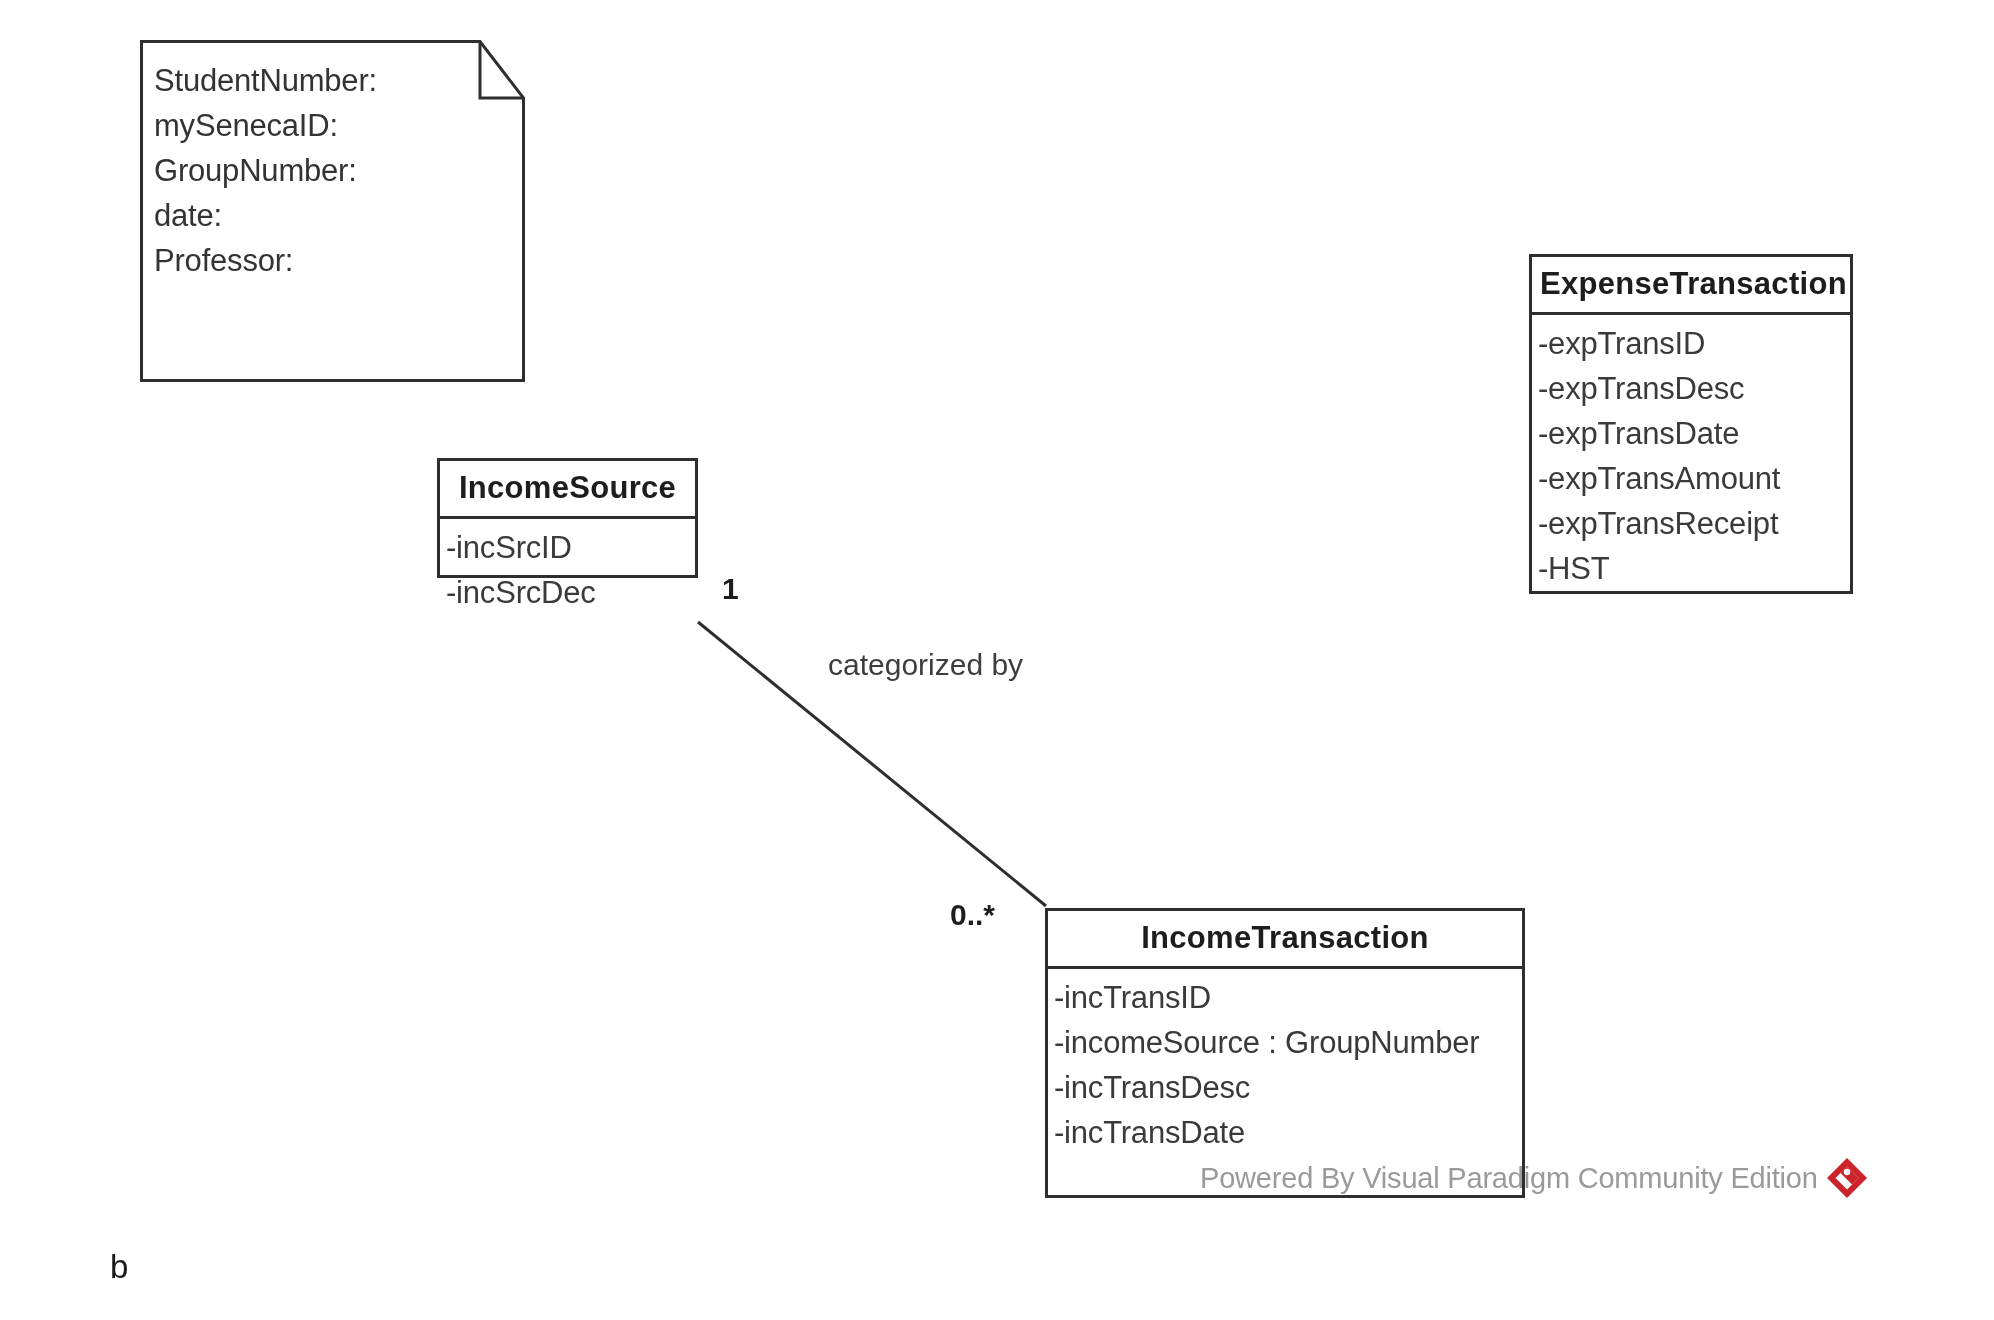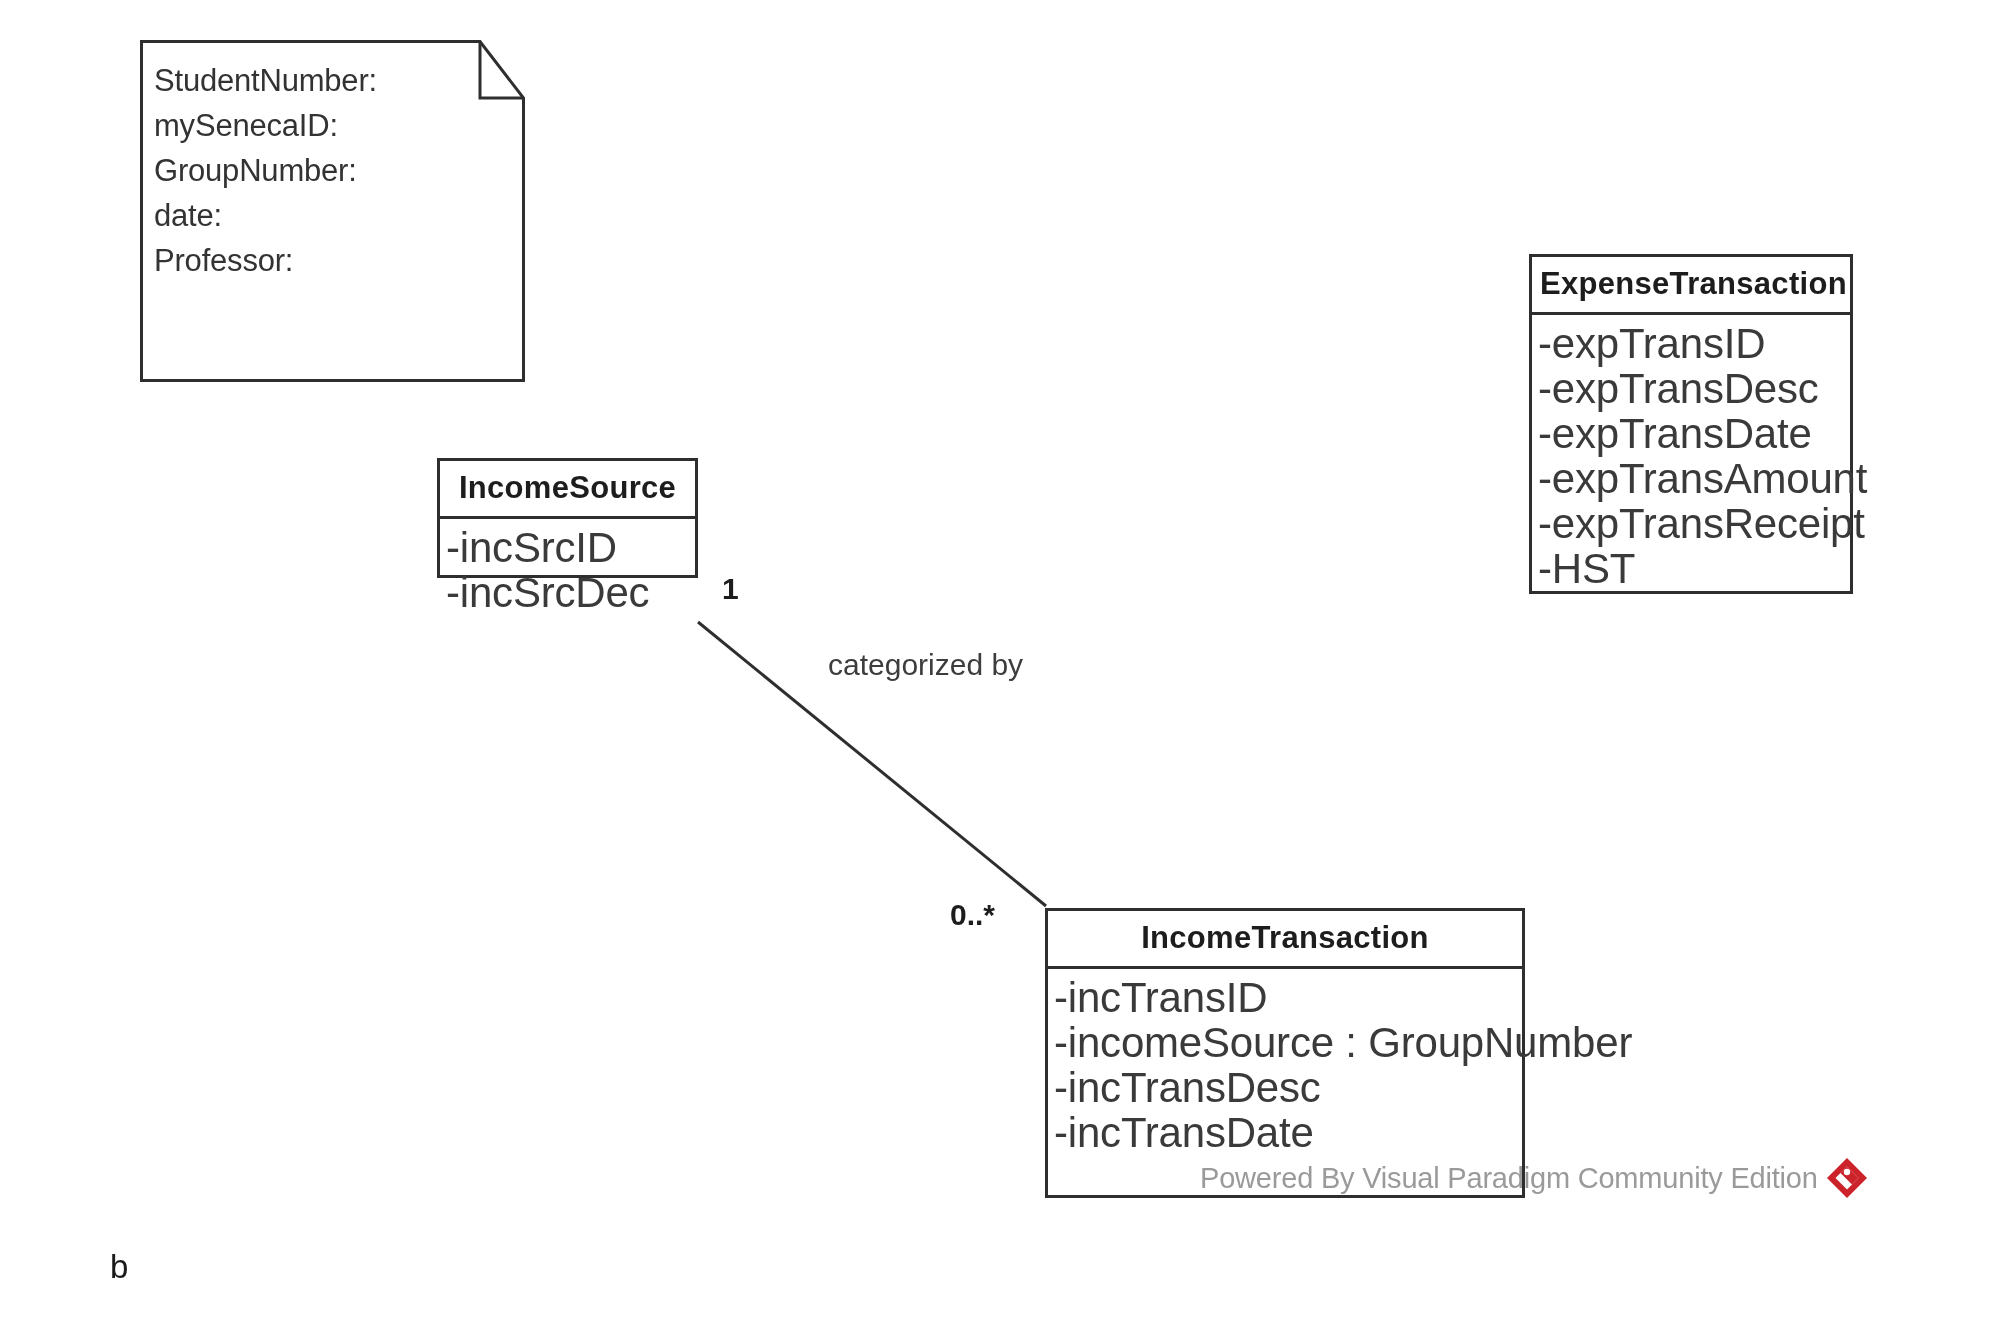--- a/index.html
+++ b/index.html
@@ -71,21 +71,21 @@
     padding: 4px 8px 5px 8px;
     color: #1d1d1d;
     white-space: nowrap;
     letter-spacing: 0.3px;
   }
   .uml-attrs {
     padding: 6px 0 8px 6px;
     box-sizing: border-box;
   }
   .uml-attr {
-    font-size: 42px;
+    font-size: 31px;
     line-height: 45px;
     color: #3a3a3a;
     white-space: nowrap;
     letter-spacing: -0.2px;
   }
 
   #class-income-source {
     left: 437px;
     top: 458px;
     width: 261px;

